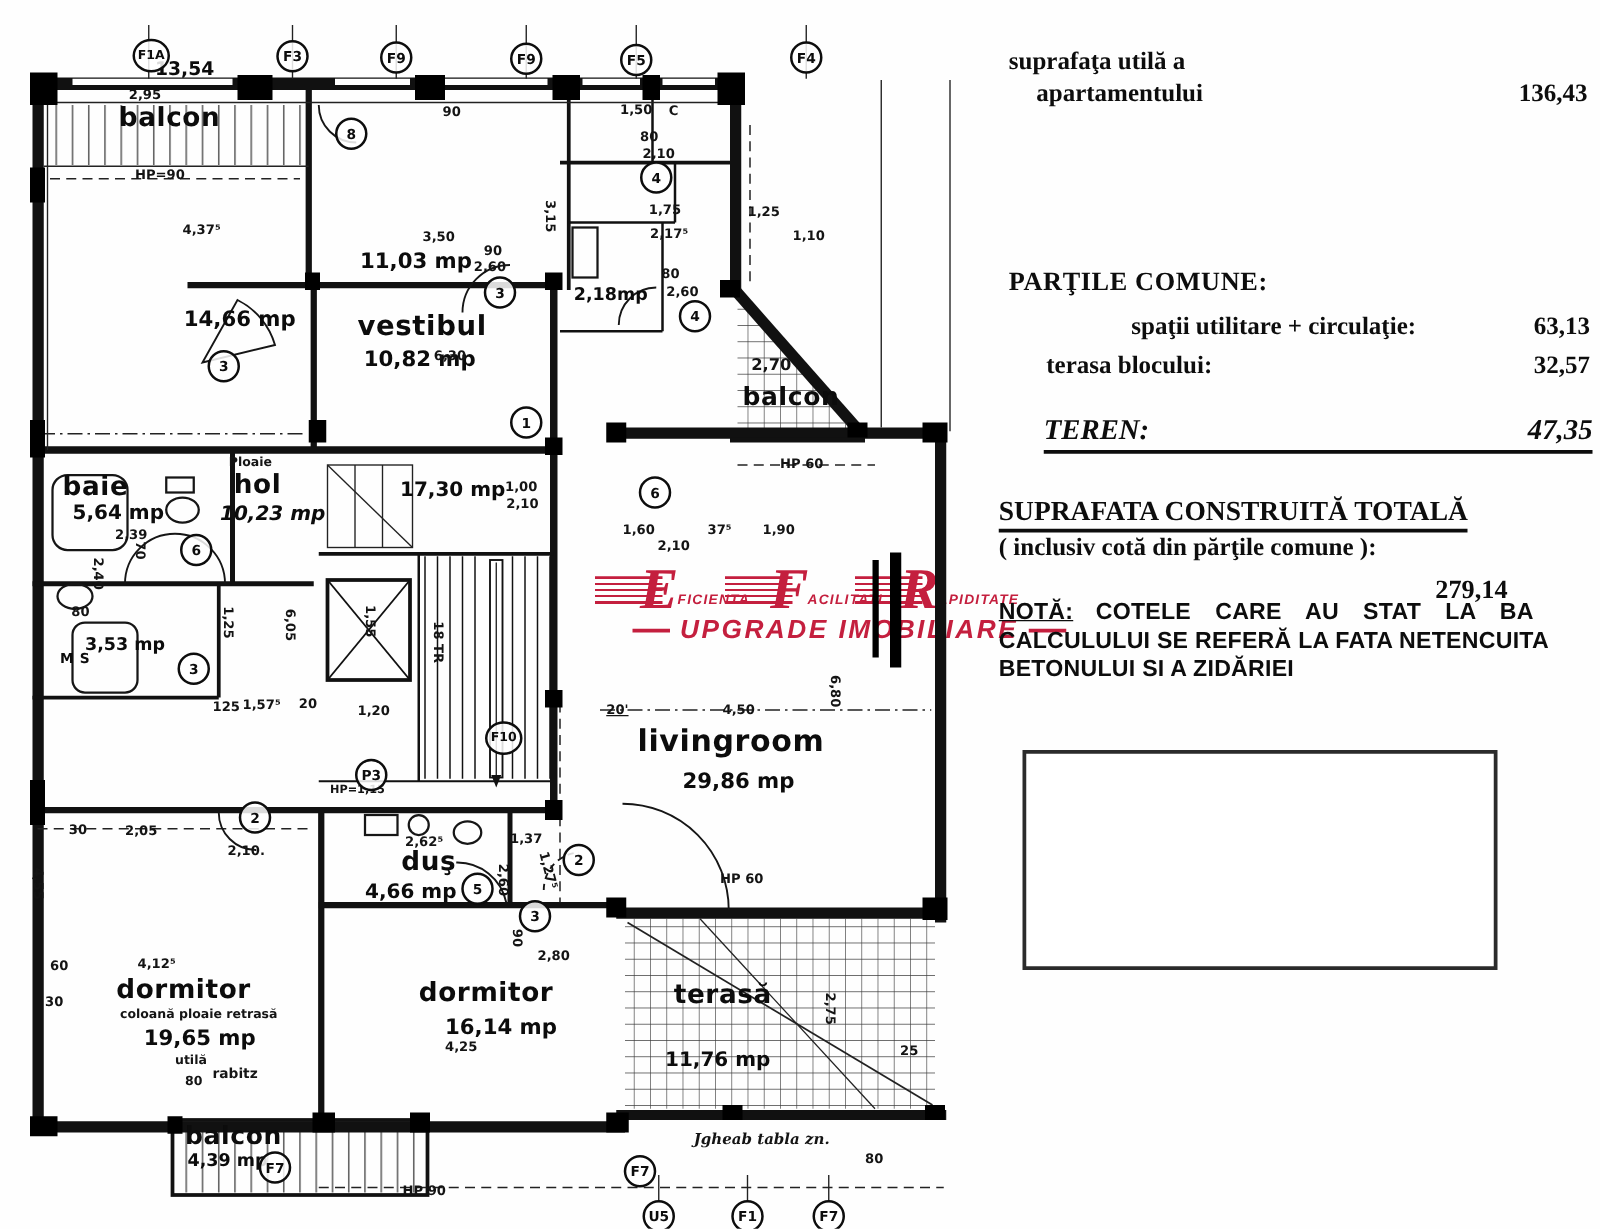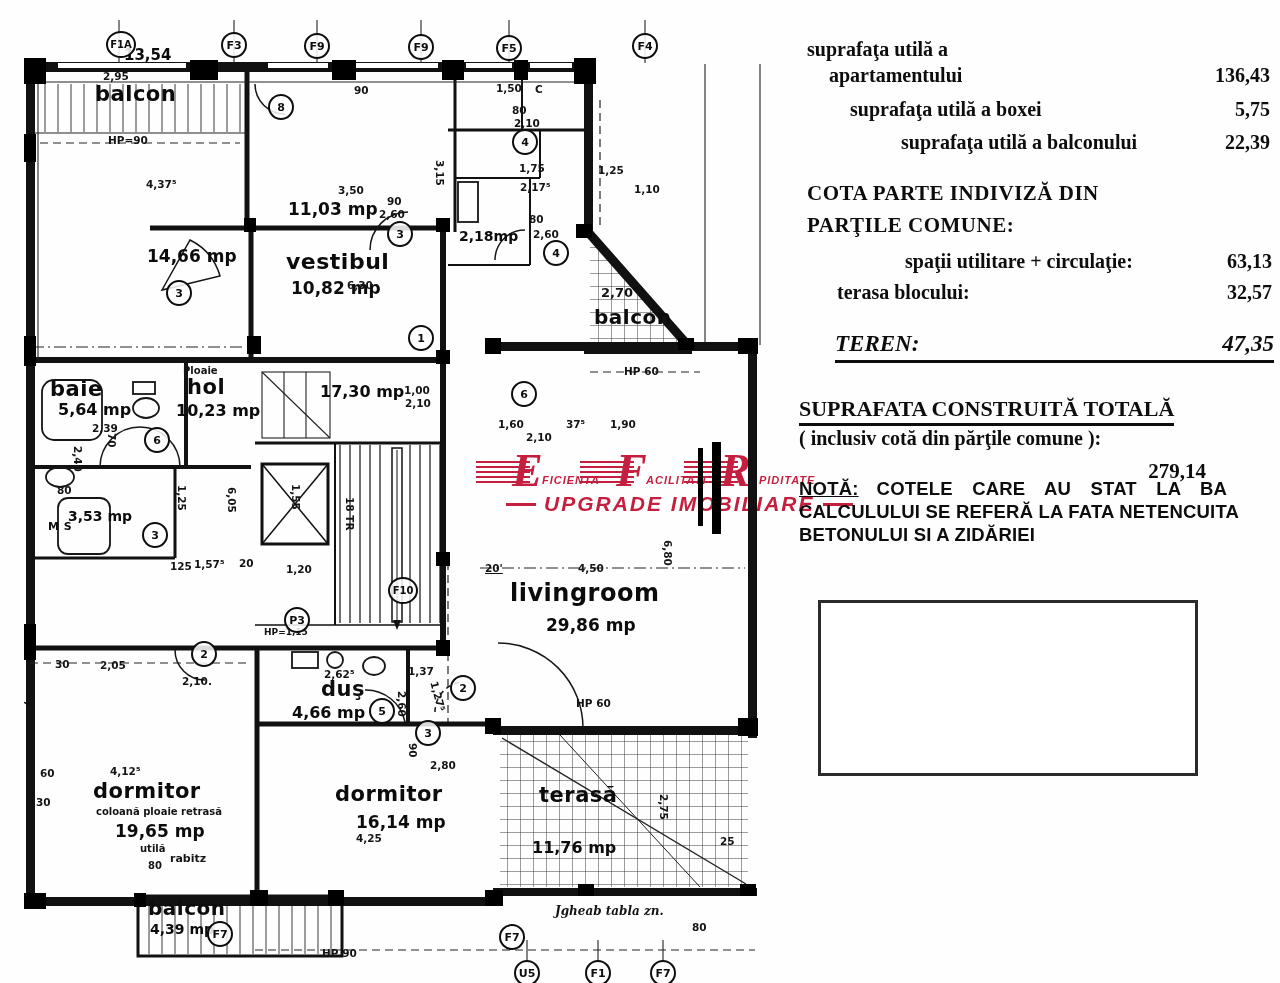--- a/index.html
+++ b/index.html
@@ -228,21 +228,21 @@
     <div id="plan-labels">
         <div class="room-name" style="left: 95px; top: 82px; font-size: 21px;">balcon</div>
         <div class="room-area" style="left: 124px; top: 46px; font-size: 15px;">13,54</div>
         <div class="room-area" style="left: 147px; top: 246px; font-size: 17px;">14,66 mp</div>
         <div class="room-area" style="left: 288px; top: 199px; font-size: 17px;">11,03 mp</div>
         <div class="room-name" style="left: 286px; top: 249px; font-size: 22px;">vestibul</div>
         <div class="room-area" style="left: 291px; top: 278px; font-size: 17px;">10,82 mp</div>
         <div class="room-name" style="left: 50px; top: 377px; font-size: 21px;">baie</div>
         <div class="room-area" style="left: 58px; top: 400px; font-size: 16px;">5,64 mp</div>
         <div class="room-name" style="left: 187px; top: 375px; font-size: 21px;">hol</div>
-        <div class="room-area" style="left: 176px; top: 401px; font-size: 16px;">10,23 mp</div>
+        <div class="room-area" style="left: 176px; top: 401px; font-size: 16px; font-style: italic;">10,23 mp</div>
         <div class="room-name" style="left: 48px; top: 520px; font-size: 11px;">M S</div>
         <div class="room-area" style="left: 68px; top: 508px; font-size: 14px;">3,53 mp</div>
         <div class="room-area" style="left: 320px; top: 382px; font-size: 16px;">17,30 mp</div>
         <div class="room-area" style="left: 459px; top: 228px; font-size: 14px;">2,18mp</div>
         <div class="room-name" style="left: 510px; top: 579px; font-size: 24px;">livingroom</div>
         <div class="room-area" style="left: 546px; top: 615px; font-size: 17px;">29,86 mp</div>
         <div class="room-name" style="left: 321px; top: 677px; font-size: 21px;">duş</div>
         <div class="room-area" style="left: 292px; top: 703px; font-size: 16px;">4,66 mp</div>
         <div class="room-name" style="left: 335px; top: 782px; font-size: 21px;">dormitor</div>
         <div class="room-area" style="left: 356px; top: 812px; font-size: 17px;">16,14 mp</div>
@@ -372,30 +372,21 @@
       <div class="wm-dash"></div>
     </div>
   </div>
 
   <div id="panel">
     <div class="prow body-line" style="left:12px;top:38px">suprafaţa utilă a</div>
     <div class="prow body-line" style="left:34px;top:64px;right:10px">
       <span>apartamentului</span>
       <span class="val">136,43</span>
     </div>
-    <div class="prow body-line" style="left:55px;top:98px;right:10px">
-      <span>suprafaţa utilă a boxei</span>
-      <span class="val">5,75</span>
-    </div>
-    <div class="prow body-line" style="left:106px;top:131px;right:10px">
-      <span>suprafaţa utilă a balconului</span>
-      <span class="val">22,39</span>
-    </div>
-
-    <div class="prow cota" style="left:12px;top:181px">COTA PARTE INDIVIZĂ DIN</div>
+
     <div class="prow cota" style="left:12px;top:213px">PARŢILE COMUNE:</div>
     <div class="prow body-line" style="left:110px;top:250px;right:8px">
       <span>spaţii utilitare + circulaţie:</span>
       <span class="val">63,13</span>
     </div>
     <div class="prow body-line" style="left:42px;top:281px;right:8px">
       <span>terasa blocului:</span>
       <span class="val">32,57</span>
     </div>
 

